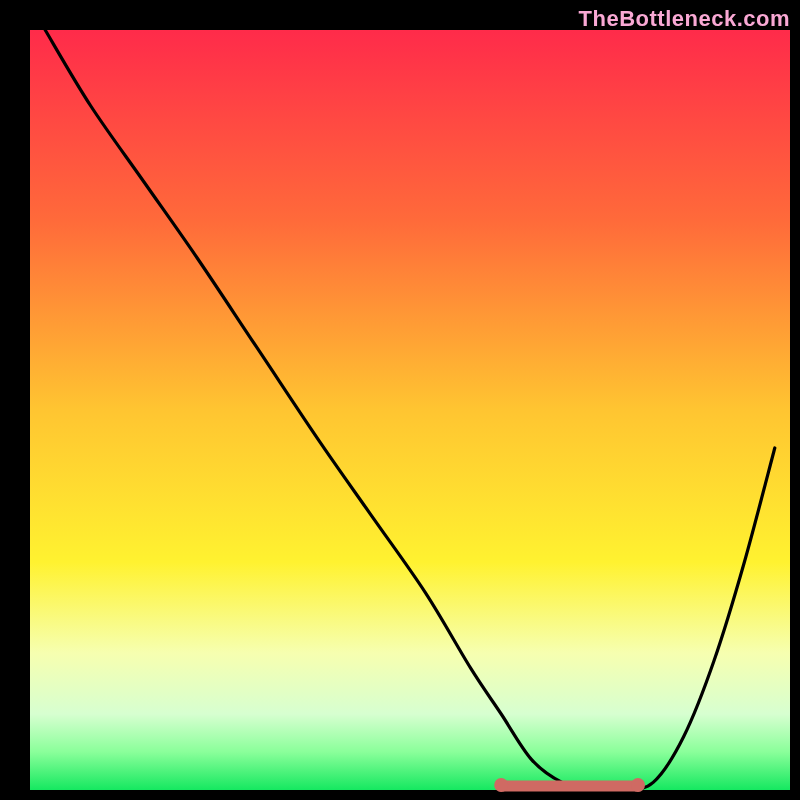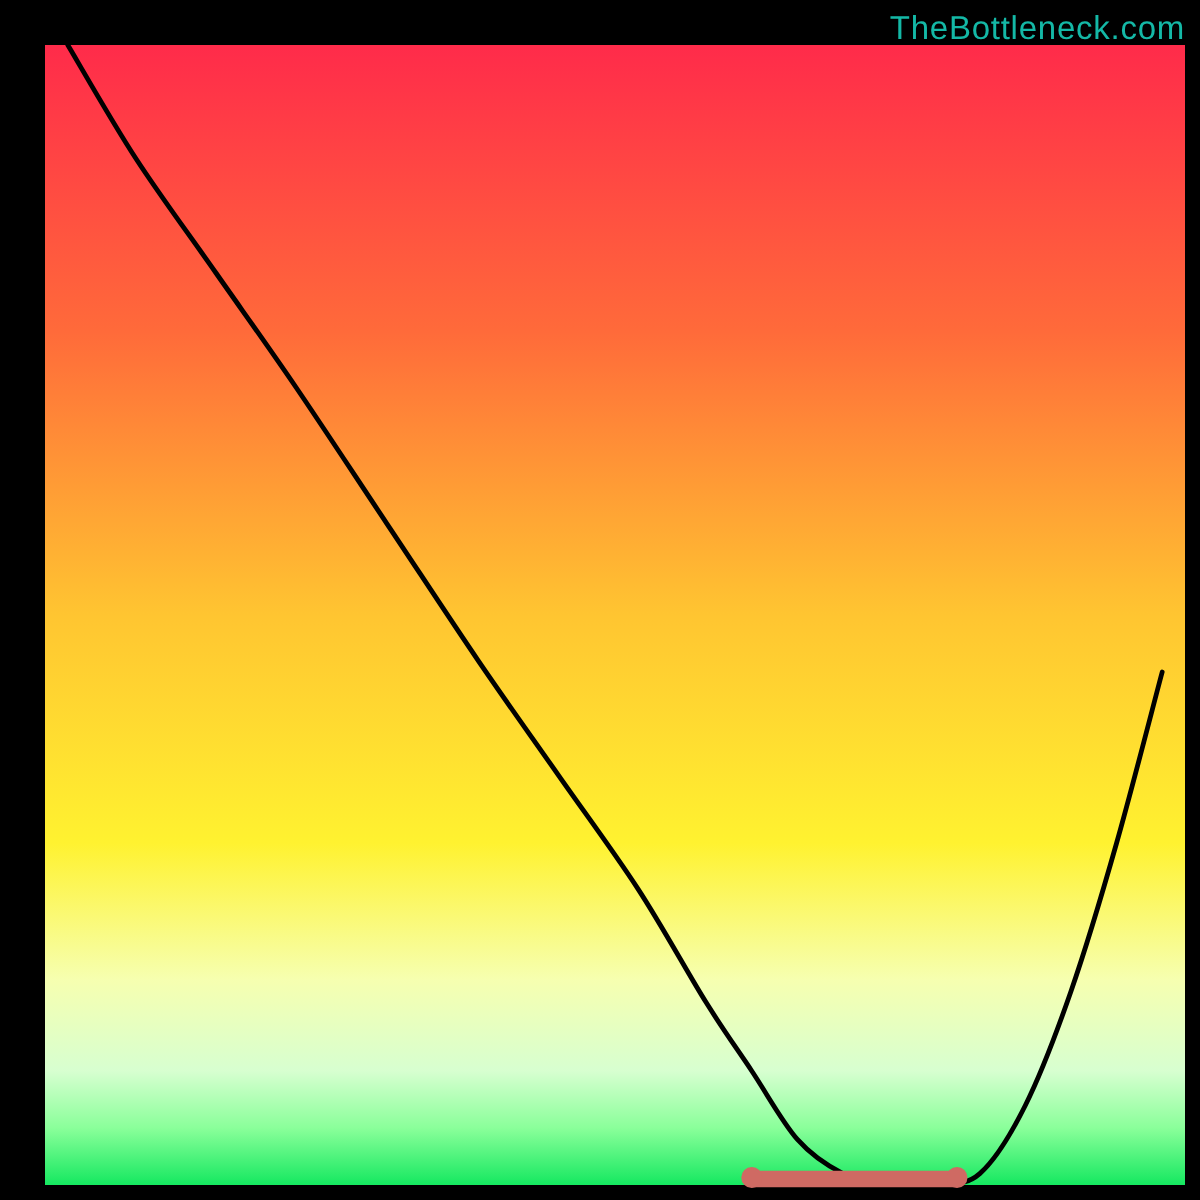--- a/index.html
+++ b/index.html
@@ -16,23 +16,23 @@
     width: 800px;
     height: 800px;
   }
   svg {
     display: block;
   }
   .watermark {
     position: absolute;
     top: 6px;
     right: 10px;
-    color: #14b8a6;
+    color: #f9a8d4;
     font-size: 22px;
-    font-weight: 400;
+    font-weight: 700;
     letter-spacing: 0.5px;
     user-select: none;
   }
 </style>
 </head>
 <body>
 
 <div class="canvas-wrap">
   <svg id="chart-svg" width="800" height="800" viewBox="0 0 800 800">
       <defs>

